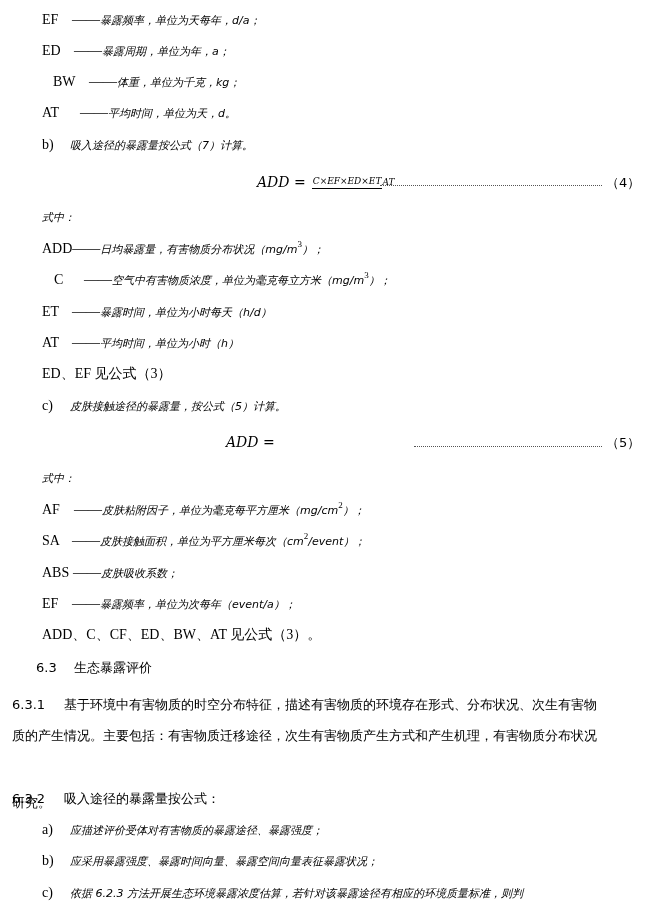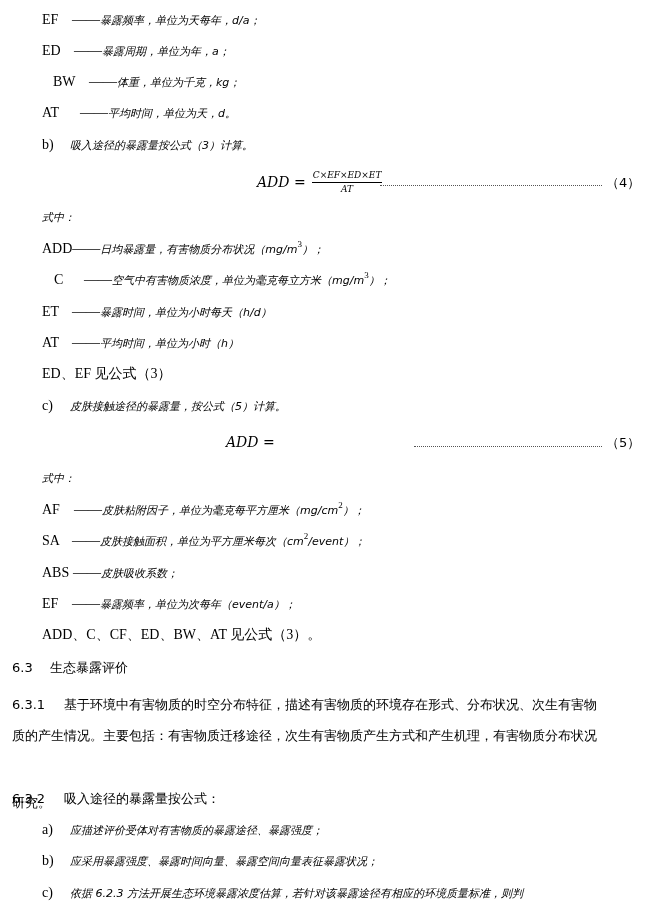--- a/index.html
+++ b/index.html
@@ -46,21 +46,21 @@
     white-space: nowrap;
   }
   .formula .lhs {
     font-family: "DejaVu Serif", serif;
     font-style: italic;
     font-size: 14px;
     margin-right: 6px;
   }
   .frac {
     display: inline-flex;
-    flex-direction: column;
+    flex-direction: row;
     align-items: center;
     font-family: "DejaVu Serif", serif;
     font-style: italic;
     font-size: 9px;
     line-height: 11px;
   }
   .frac .num {
     border-bottom: 1px solid #000;
     padding: 0 1px 1px 1px;
   }
@@ -93,21 +93,21 @@
   <span class="sym" style="width:32px;">ED</span><span class="dash">——</span><span class="cjk">暴露周期，单位为年，a；</span>
 </div>
 <div class="line def" style="top:73px; left:53px;">
   <span class="sym" style="width:36px;">BW</span><span class="dash">——</span><span class="cjk">体重，单位为千克，kg；</span>
 </div>
 <div class="line def" style="top:104px; left:42px;">
   <span class="sym" style="width:38px;">AT</span><span class="dash">——</span><span class="cjk">平均时间，单位为天，d。</span>
 </div>
 
 <div class="line" style="top:136px; left:42px;">
-  <span style="display:inline-block;width:28px;">b)</span><span class="cjk">吸入途径的暴露量按公式（3）计算。</span>
+  <span style="display:inline-block;width:28px;">b)</span><span class="cjk">吸入途径的暴露量按公式（7）计算。</span>
 </div>
 
 <div class="formula" style="top:164px; left:257px;">
   <span class="lhs">ADD =</span>
   <span class="frac">
     <span class="num">C×EF×ED×ET</span>
     <span class="den">AT</span>
   </span>
 </div>
 <div class="leader" style="top:185px; left:380px; width:222px;"></div>
@@ -155,21 +155,21 @@
 </div>
 <div class="line def" style="top:595px; left:42px;">
   <span class="sym" style="width:30px;">EF</span><span class="dash">——</span><span class="cjk">暴露频率，单位为次每年（event/a）；</span>
 </div>
 
 <div class="line" style="top:626px; left:42px;">
   <span>ADD、C、CF、ED、BW、AT 见公式（3）。</span>
 </div>
 
 <div class="line heading" style="top:659px; left:12px;">
-  <span style="display:inline-block;width:38px;">6.3</span><span>生态暴露评价</span>
+  <span style="display:inline-block;width:38px;margin-left:24px;">6.3</span><span>生态暴露评价</span>
 </div>
 
 <div class="line heading" style="top:696px; left:12px;">
   <span style="display:inline-block;width:52px;">6.3.1</span><span>基于环境中有害物质的时空分布特征，描述有害物质的环境存在形式、分布状况、次生有害物</span>
 </div>
 <div class="line heading" style="top:727px; left:12px;">质的产生情况。主要包括：有害物质迁移途径，次生有害物质产生方式和产生机理，有害物质分布状况</div>
 <div class="line heading" style="top:794px; left:12px;">研究。</div>
 
 <div class="line heading" style="top:790px; left:12px;">
   <span style="display:inline-block;width:52px;">6.3.2</span><span>吸入途径的暴露量按公式：</span>

